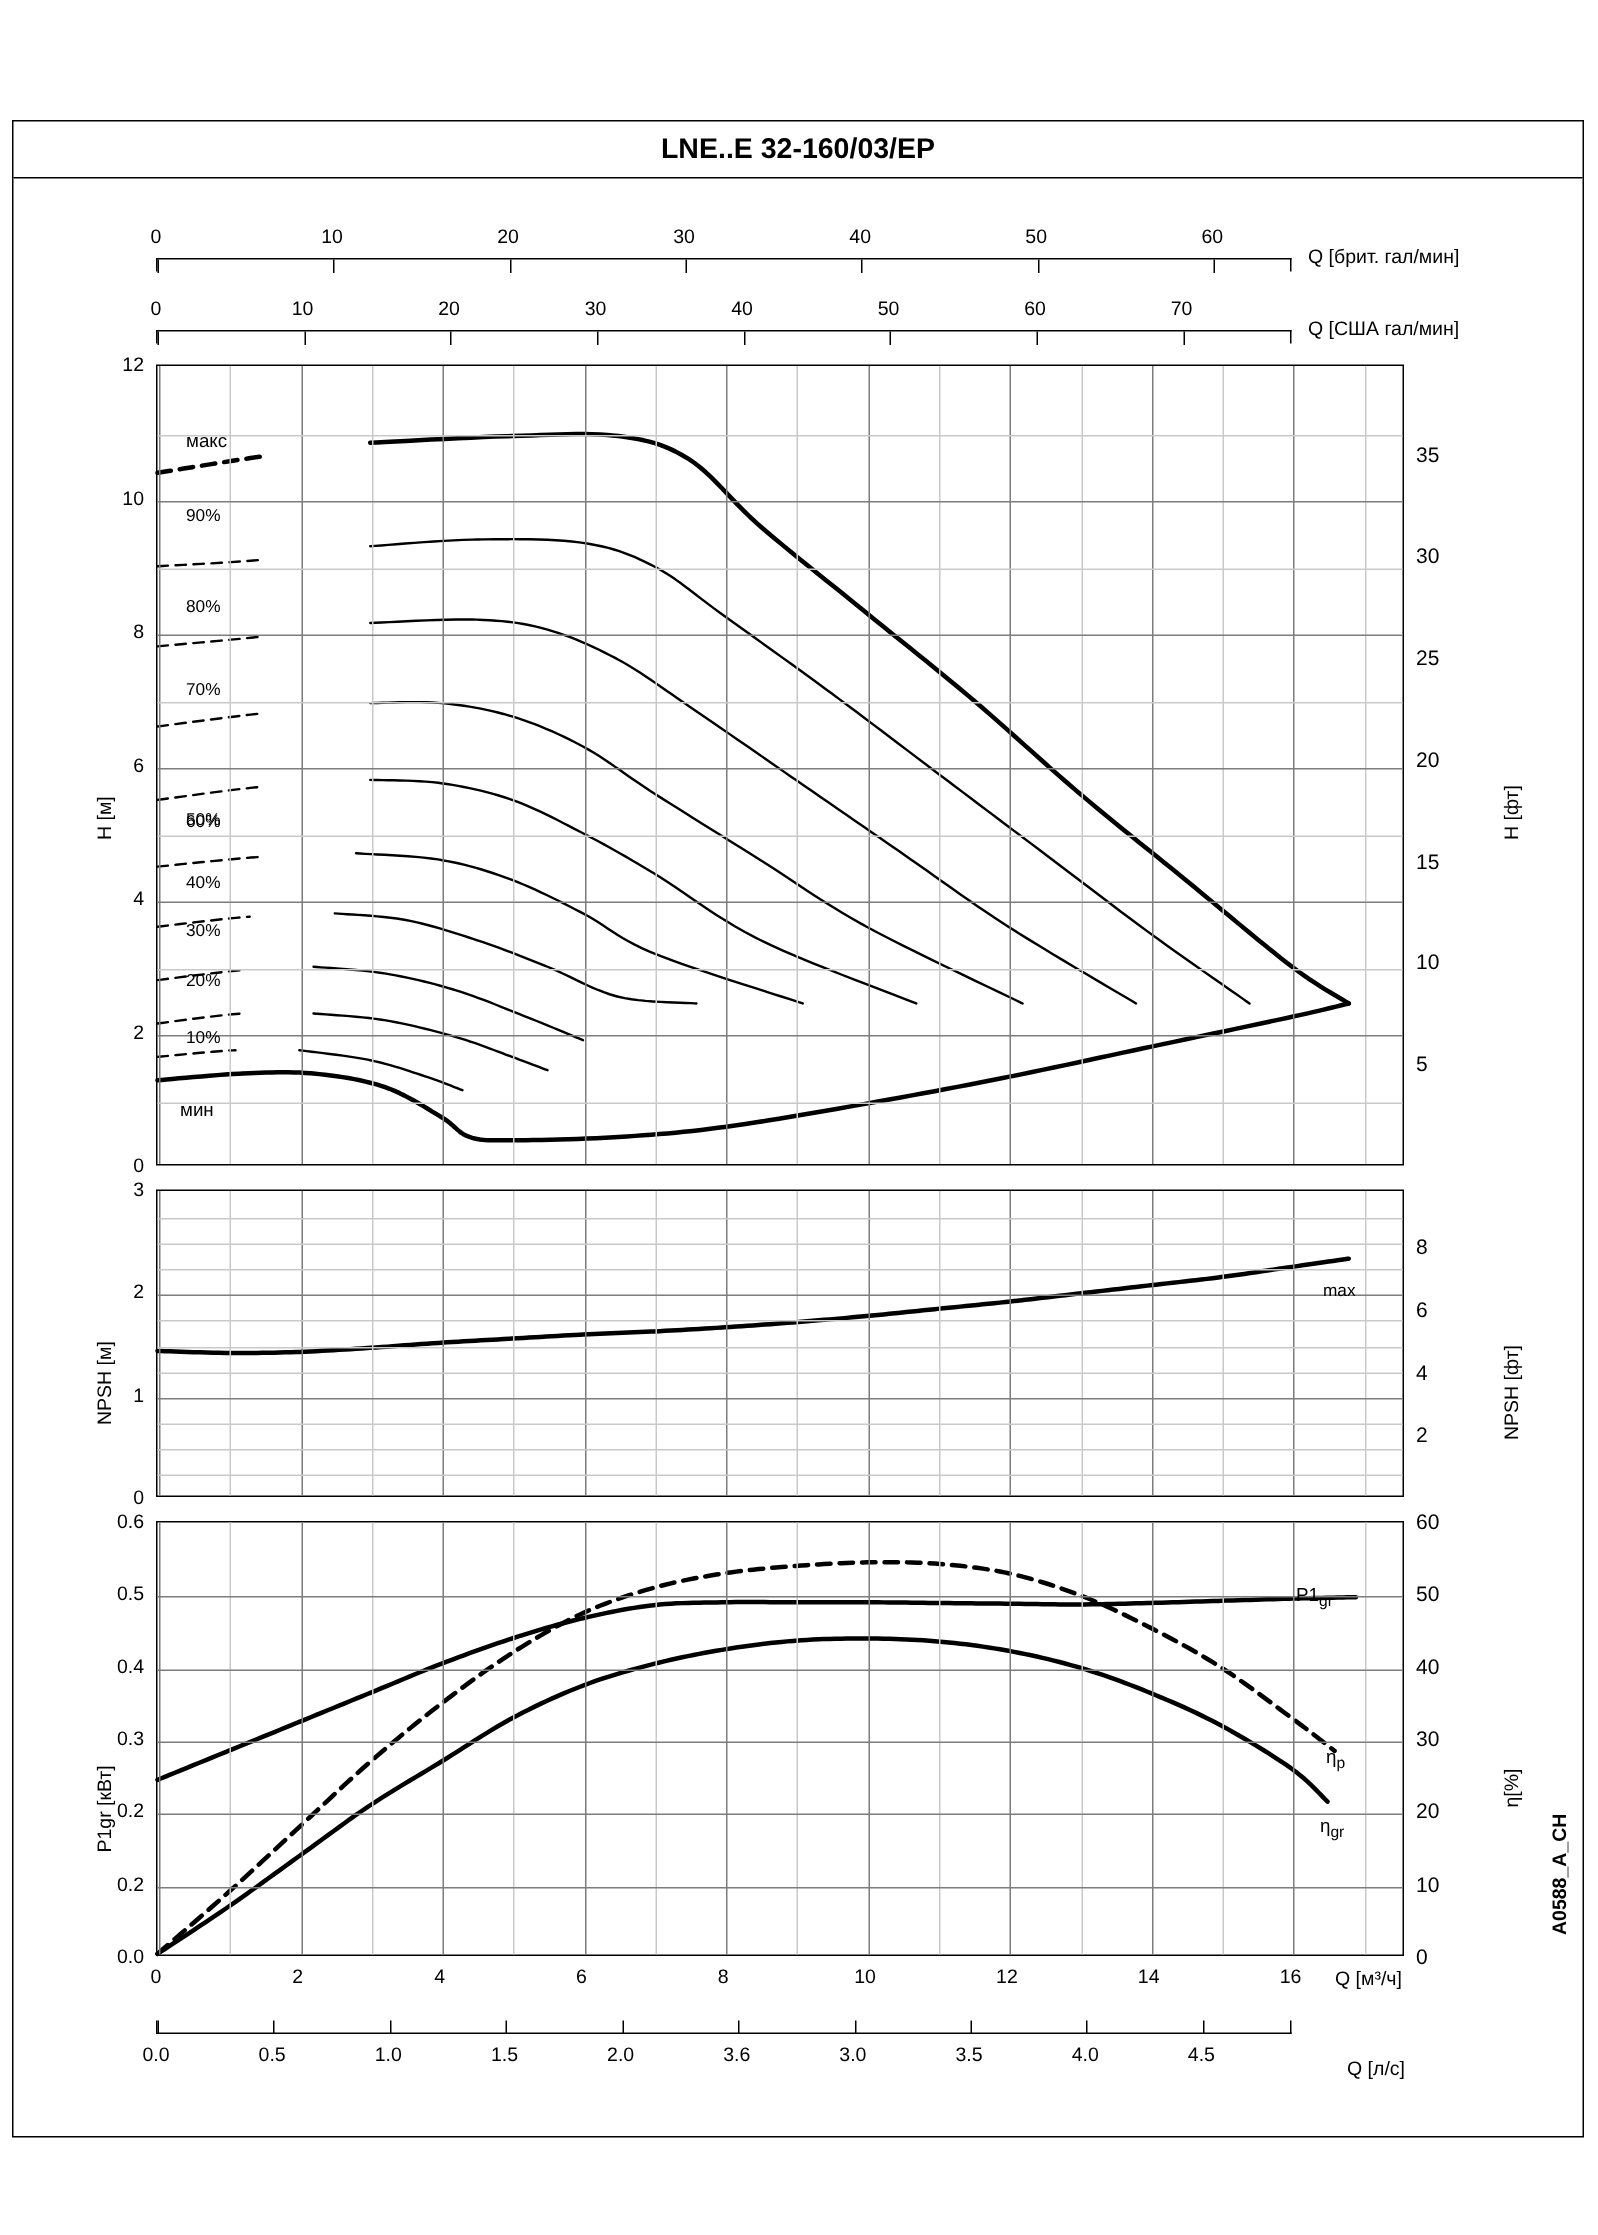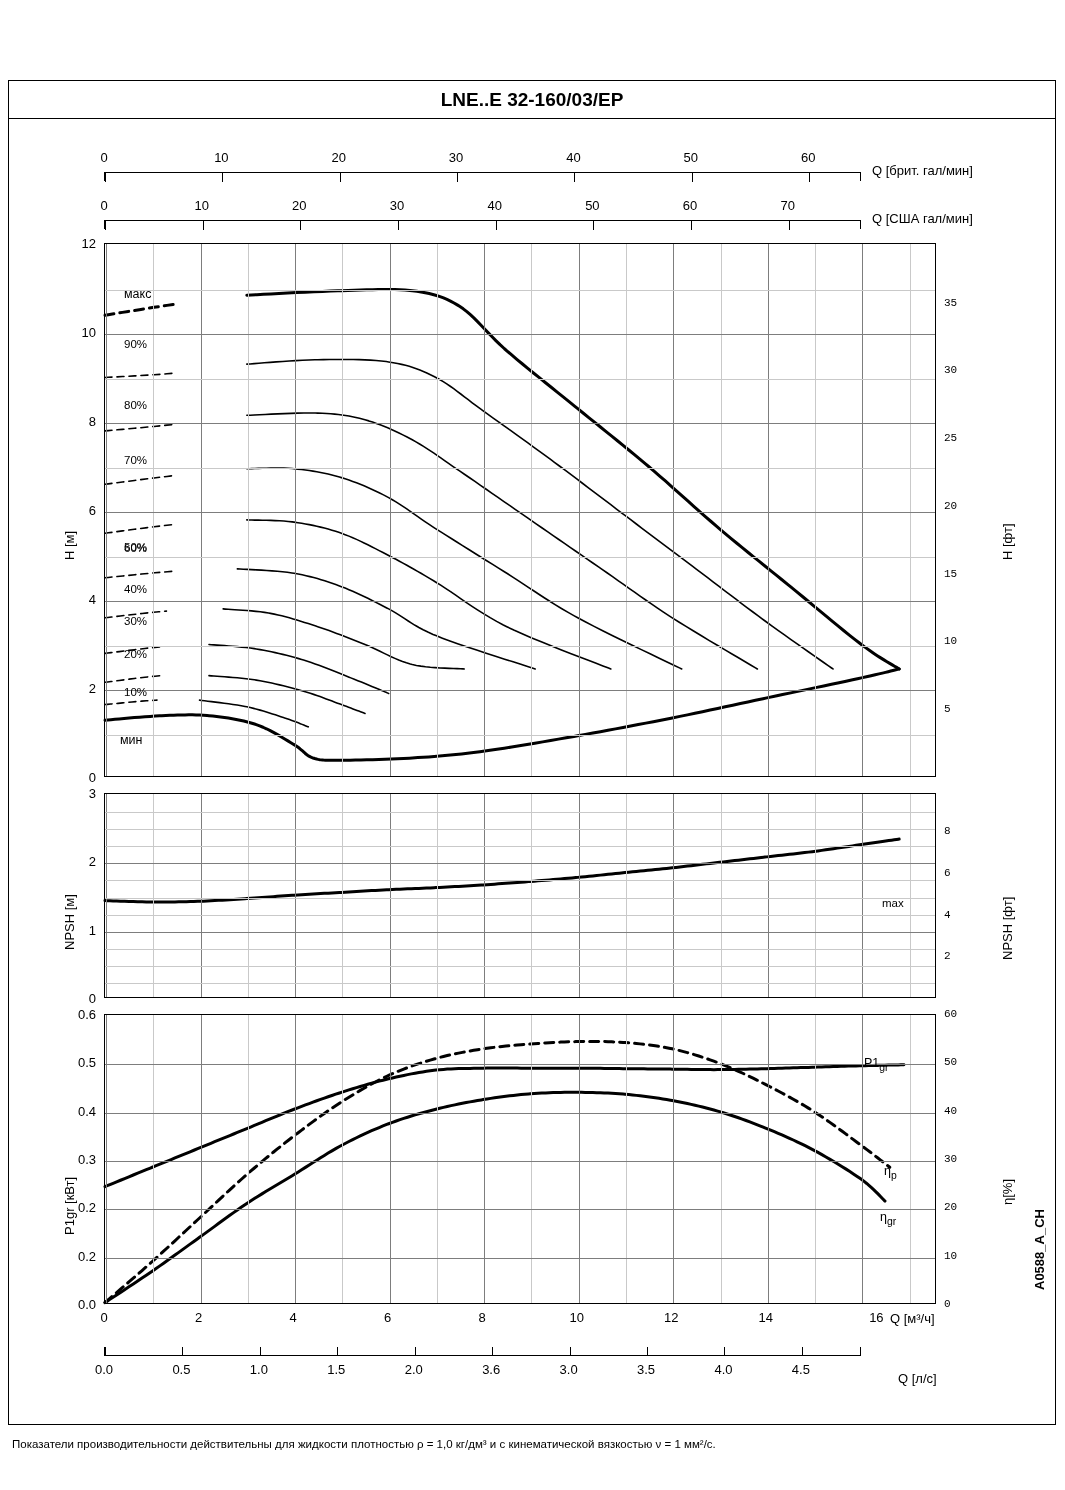--- a/index.html
+++ b/index.html
@@ -14,21 +14,21 @@
   .model-title{position:absolute;left:0;top:0;width:100%;height:38px;line-height:38px;text-align:center;font-size:19px;font-weight:bold;border-bottom:1px solid #000;box-sizing:border-box;}
 
   
   .plot{position:absolute;border:1px solid #000;box-sizing:border-box;background:#fff;}
   .grid-line{position:absolute;background:#c9c9c9;}
   .grid-line.v{width:1px;top:0;bottom:0;}
   .grid-line.h{height:1px;left:0;right:0;}
   .grid-major{background:#7d7d7d;}
   .tick-label{position:absolute;font-size:13px;transform:translateX(-50%);white-space:nowrap;}
   .tick-label-left{position:absolute;font-size:13px;transform:translate(-100%,-50%);white-space:nowrap;}
-  .tick-label-right{position:absolute;font-size:11px;transform:translate(0,-50%);white-space:nowrap;font-family:Liberation Mono, monospace;}
+  .tick-label-right{position:absolute;font-size:14px;transform:translate(0,-50%);white-space:nowrap;}
   .axis-caption{position:absolute;font-size:13px;white-space:nowrap;}
   .axis-name-v{position:absolute;font-size:13px;white-space:nowrap;transform-origin:left top;}
 
   .curve-label{position:absolute;font-size:11.5px;white-space:nowrap;}
   .curve-label.big{font-size:12.5px;}
 
   svg{position:absolute;left:0;top:0;overflow:visible;}
   .c-thin{fill:none;stroke:#000;stroke-width:1.6;}
   .c-thick{fill:none;stroke:#000;stroke-width:3;}
   .c-dash{fill:none;stroke:#000;stroke-width:1.6;stroke-dasharray:7 5;}
@@ -222,21 +222,21 @@
     </div>
   <div id="npsh-right-ticks">
       <div class="tick-label-right" style="left: 944px; top: 956.333px;">2</div>
       <div class="tick-label-right" style="left: 944px; top: 914.667px;">4</div>
       <div class="tick-label-right" style="left: 944px; top: 873px;">6</div>
       <div class="tick-label-right" style="left: 944px; top: 831.333px;">8</div>
     </div>
   <div class="axis-name-v" style="left:62px;top:950px;transform:rotate(-90deg);">NPSH [м]</div>
   <div class="axis-name-v" style="left:1000px;top:960px;transform:rotate(-90deg);">NPSH [фт]</div>
   <div id="npsh-annots">
-      <div class="curve-label" style="left: 882px; top: 855px; margin-top: 42px;">max</div>
+      <div class="curve-label" style="left: 882px; top: 855px;">max</div>
     </div>
 
   <div class="plot" id="plot-p" style="left:104px;top:1014px;width:832px;height:290px;">
     <svg id="svg-p" width="832" height="290" viewBox="0 0 832 290">
         <path d="M0.00 171.58L2.18 170.69L4.90 169.58L8.07 168.28L11.63 166.83L15.51 165.24L19.62 163.56L23.91 161.80L28.29 160.01L32.70 158.21L37.06 156.43L41.30 154.69L45.35 153.04L47.27 152.25L51.05 150.70L54.84 149.16L58.62 147.61L62.40 146.06L66.18 144.52L69.96 142.97L73.75 141.42L77.53 139.88L81.31 138.33L85.09 136.78L88.87 135.24L92.65 133.69L94.55 132.92L98.33 131.37L102.11 129.82L105.89 128.28L109.67 126.73L113.45 125.18L117.24 123.64L121.02 122.09L124.80 120.54L128.58 119.00L132.36 117.45L136.15 115.90L139.93 114.36L141.82 113.58L145.60 112.03L149.38 110.46L153.16 108.89L156.95 107.31L160.73 105.73L164.51 104.16L168.29 102.59L172.07 101.03L175.85 99.49L179.64 97.96L183.42 96.46L187.20 94.98L189.09 94.25L192.87 92.80L196.65 91.37L200.44 89.95L204.22 88.54L208.00 87.15L211.78 85.77L215.56 84.41L219.35 83.07L223.13 81.76L226.91 80.46L230.69 79.19L234.47 77.95L236.36 77.33L240.15 76.12L243.93 74.93L247.71 73.75L251.49 72.58L255.27 71.44L259.05 70.33L262.84 69.24L266.62 68.18L270.40 67.14L274.18 66.14L277.96 65.18L281.75 64.25L283.64 63.80L287.42 62.92L291.20 62.06L294.98 61.23L298.76 60.42L302.55 59.65L306.33 58.90L310.11 58.20L313.89 57.53L317.67 56.91L321.45 56.33L325.24 55.80L329.02 55.32L330.91 55.10L334.69 54.71L338.47 54.39L342.25 54.12L346.04 53.91L349.82 53.75L353.60 53.62L357.38 53.52L361.16 53.44L364.95 53.38L368.73 53.32L372.51 53.27L376.29 53.20L378.18 53.17L381.96 53.10L385.75 53.06L389.53 53.03L393.31 53.02L397.09 53.03L400.87 53.04L404.65 53.06L408.44 53.09L412.22 53.11L416.00 53.14L419.78 53.15L423.56 53.17L425.45 53.17L429.24 53.17L433.02 53.16L436.80 53.16L440.58 53.15L444.36 53.14L448.15 53.14L451.93 53.13L455.71 53.13L459.49 53.13L463.27 53.14L467.05 53.14L470.84 53.16L472.73 53.17L476.51 53.19L480.29 53.22L484.07 53.25L487.85 53.29L491.64 53.33L495.42 53.37L499.20 53.41L502.98 53.46L506.76 53.50L510.55 53.55L514.33 53.59L518.11 53.63L520.00 53.65L523.78 53.69L527.56 53.73L531.35 53.77L535.13 53.80L538.91 53.84L542.69 53.88L546.47 53.92L550.25 53.96L554.04 54.00L557.82 54.04L561.60 54.08L565.38 54.11L567.27 54.13L571.05 54.18L574.84 54.23L578.62 54.28L582.40 54.34L586.18 54.40L589.96 54.45L593.75 54.50L597.53 54.55L601.31 54.59L605.09 54.61L608.87 54.63L612.65 54.62L614.55 54.62L618.33 54.59L622.11 54.55L625.89 54.50L629.67 54.43L633.45 54.36L637.24 54.28L641.02 54.19L644.80 54.09L648.58 54.00L652.36 53.90L656.15 53.80L659.93 53.70L661.82 53.65L665.60 53.55L669.38 53.45L673.16 53.34L676.95 53.22L680.73 53.10L684.51 52.99L688.29 52.86L692.07 52.74L695.85 52.62L699.64 52.50L703.42 52.38L707.20 52.26L709.09 52.20L712.89 52.08L716.71 51.96L720.54 51.84L724.38 51.72L728.23 51.60L732.07 51.48L735.89 51.35L739.69 51.24L743.47 51.12L747.21 51.01L750.91 50.90L754.56 50.80L756.36 50.75L760.05 50.65L763.90 50.56L767.83 50.46L771.81 50.37L775.76 50.28L779.64 50.20L783.38 50.12L786.93 50.04L790.22 49.97L793.20 49.91L795.81 49.85L798.00 49.80L798.91 49.78" class="c-thick" stroke-linecap="round" stroke-linejoin="round"></path>
         <path d="M0.00 287.58L2.18 285.69L4.90 283.36L8.07 280.62L11.63 277.56L15.51 274.22L19.62 270.67L23.91 266.97L28.29 263.17L32.70 259.34L37.06 255.53L41.30 251.80L45.35 248.22L47.27 246.50L51.05 243.10L54.84 239.68L58.62 236.23L62.40 232.76L66.18 229.27L69.96 225.78L73.75 222.27L77.53 218.76L81.31 215.25L85.09 211.74L88.87 208.24L92.65 204.74L94.55 203.00L98.33 199.51L102.11 195.99L105.89 192.45L109.67 188.91L113.45 185.37L117.24 181.83L121.02 178.31L124.80 174.80L128.58 171.33L132.36 167.89L136.15 164.50L139.93 161.15L141.82 159.50L145.60 156.23L149.38 152.99L153.16 149.78L156.95 146.60L160.73 143.45L164.51 140.34L168.29 137.25L172.07 134.20L175.85 131.17L179.64 128.18L183.42 125.22L187.20 122.29L189.09 120.83L192.87 117.94L196.65 115.07L200.44 112.22L204.22 109.40L208.00 106.60L211.78 103.85L215.56 101.12L219.35 98.45L223.13 95.81L226.91 93.23L230.69 90.69L234.47 88.22L236.36 87.00L240.15 84.60L243.93 82.23L247.71 79.91L251.49 77.62L255.27 75.38L259.05 73.19L262.84 71.05L266.62 68.97L270.40 66.95L274.18 65.00L277.96 63.11L281.75 61.30L283.64 60.42L287.42 58.71L291.20 57.09L294.98 55.53L298.76 54.04L302.55 52.61L306.33 51.24L310.11 49.92L313.89 48.65L317.67 47.44L321.45 46.26L325.24 45.13L329.02 44.04L330.91 43.50L334.69 42.47L338.47 41.49L342.25 40.57L346.04 39.70L349.82 38.88L353.60 38.10L357.38 37.36L361.16 36.66L364.95 35.98L368.73 35.34L372.51 34.72L376.29 34.13L378.18 33.83L381.96 33.28L385.75 32.76L389.53 32.29L393.31 31.84L397.09 31.44L400.87 31.05L404.65 30.70L408.44 30.36L412.22 30.04L416.00 29.73L419.78 29.44L423.56 29.15L425.45 29.00L429.24 28.71L433.02 28.44L436.80 28.18L440.58 27.93L444.36 27.70L448.15 27.48L451.93 27.28L455.71 27.10L459.49 26.95L463.27 26.81L467.05 26.70L470.84 26.62L472.73 26.58L476.51 26.53L480.29 26.49L484.07 26.46L487.85 26.46L491.64 26.47L495.42 26.51L499.20 26.57L502.98 26.67L506.76 26.80L510.55 26.96L514.33 27.17L518.11 27.41L520.00 27.55L523.78 27.85L527.56 28.17L531.35 28.51L535.13 28.88L538.91 29.29L542.69 29.73L546.47 30.21L550.25 30.75L554.04 31.33L557.82 31.97L561.60 32.66L565.38 33.43L567.27 33.83L571.05 34.69L574.84 35.61L578.62 36.59L582.40 37.61L586.18 38.69L589.96 39.83L593.75 41.01L597.53 42.24L601.31 43.52L605.09 44.84L608.87 46.20L612.65 47.61L614.55 48.33L618.33 49.81L622.11 51.35L625.89 52.95L629.67 54.59L633.45 56.28L637.24 58.01L641.02 59.79L644.80 61.60L648.58 63.44L652.36 65.31L656.15 67.20L659.93 69.12L661.82 70.08L665.60 72.03L669.38 73.99L673.16 75.97L676.95 77.98L680.73 80.02L684.51 82.10L688.29 84.21L692.07 86.36L695.85 88.56L699.64 90.81L703.42 93.11L707.20 95.47L709.09 96.67L712.93 99.16L716.86 101.80L720.85 104.55L724.88 107.38L728.91 110.26L732.91 113.16L736.87 116.05L740.74 118.91L744.50 121.70L748.12 124.39L751.57 126.96L754.82 129.36L756.36 130.50L759.36 132.71L762.27 134.90L765.10 137.03L767.83 139.11L770.43 141.11L772.90 143.03L775.23 144.84L777.39 146.52L779.38 148.08L781.17 149.49L782.76 150.73L784.13 151.79L784.73 152.25" class="c-dash-thick" stroke-linecap="round" stroke-linejoin="round"></path>
         <path d="M0.00 287.58L2.18 286.14L4.90 284.36L8.07 282.27L11.63 279.94L15.51 277.39L19.62 274.69L23.91 271.86L28.29 268.96L32.70 266.03L37.06 263.11L41.30 260.25L45.35 257.49L47.27 256.17L51.05 253.54L54.84 250.89L58.62 248.21L62.40 245.52L66.18 242.81L69.96 240.08L73.75 237.35L77.53 234.61L81.31 231.87L85.09 229.14L88.87 226.41L92.65 223.69L94.55 222.33L98.33 219.61L102.11 216.87L105.89 214.11L109.67 211.34L113.45 208.57L117.24 205.80L121.02 203.05L124.80 200.32L128.58 197.62L132.36 194.96L136.15 192.34L139.93 189.76L141.82 188.50L145.60 186.02L149.38 183.59L153.16 181.20L156.95 178.86L160.73 176.55L164.51 174.27L168.29 172.00L172.07 169.74L175.85 167.48L179.64 165.22L183.42 162.95L187.20 160.66L189.09 159.50L192.87 157.16L196.65 154.78L200.44 152.38L204.22 149.97L208.00 147.55L211.78 145.15L215.56 142.76L219.35 140.41L223.13 138.09L226.91 135.84L230.69 133.64L234.47 131.53L236.36 130.50L240.15 128.49L243.93 126.53L247.71 124.62L251.49 122.75L255.27 120.93L259.05 119.16L262.84 117.43L266.62 115.74L270.40 114.11L274.18 112.52L277.96 110.98L281.75 109.48L283.64 108.75L287.42 107.33L291.20 105.97L294.98 104.66L298.76 103.41L302.55 102.20L306.33 101.03L310.11 99.90L313.89 98.81L317.67 97.75L321.45 96.72L325.24 95.72L329.02 94.74L330.91 94.25L334.69 93.30L338.47 92.39L342.25 91.51L346.04 90.66L349.82 89.85L353.60 89.06L357.38 88.31L361.16 87.58L364.95 86.87L368.73 86.19L372.51 85.53L376.29 84.90L378.18 84.58L381.96 83.98L385.75 83.39L389.53 82.83L393.31 82.29L397.09 81.78L400.87 81.29L404.65 80.83L408.44 80.39L412.22 79.98L416.00 79.60L419.78 79.25L423.56 78.93L425.45 78.78L429.24 78.51L433.02 78.27L436.80 78.06L440.58 77.88L444.36 77.73L448.15 77.60L451.93 77.50L455.71 77.43L459.49 77.37L463.27 77.34L467.05 77.32L470.84 77.33L472.73 77.33L476.51 77.36L480.29 77.40L484.07 77.47L487.85 77.55L491.64 77.65L495.42 77.78L499.20 77.93L502.98 78.11L506.76 78.31L510.55 78.55L514.33 78.81L518.11 79.11L520.00 79.27L523.78 79.61L527.56 79.97L531.35 80.37L535.13 80.79L538.91 81.23L542.69 81.71L546.47 82.22L550.25 82.75L554.04 83.32L557.82 83.91L561.60 84.54L565.38 85.21L567.27 85.55L571.05 86.26L574.84 86.99L578.62 87.76L582.40 88.55L586.18 89.37L589.96 90.22L593.75 91.11L597.53 92.04L601.31 93.00L605.09 93.99L608.87 95.03L612.65 96.11L614.55 96.67L618.33 97.81L622.11 98.99L625.89 100.22L629.67 101.48L633.45 102.78L637.24 104.12L641.02 105.49L644.80 106.90L648.58 108.33L652.36 109.80L656.15 111.29L659.93 112.81L661.82 113.58L665.60 115.14L669.38 116.71L673.16 118.31L676.95 119.93L680.73 121.59L684.51 123.28L688.29 125.00L692.07 126.77L695.85 128.58L699.64 130.44L703.42 132.36L707.20 134.33L709.09 135.33L712.94 137.43L716.91 139.64L720.95 141.95L725.04 144.33L729.13 146.76L733.20 149.22L737.19 151.68L741.09 154.13L744.84 156.53L748.42 158.88L751.79 161.14L754.91 163.30L756.36 164.33L759.12 166.38L761.73 168.46L764.19 170.53L766.50 172.59L768.65 174.60L770.66 176.55L772.51 178.41L774.21 180.16L775.76 181.78L777.16 183.24L778.41 184.53L779.51 185.62L780.00 186.08" class="c-thick" stroke-linecap="round" stroke-linejoin="round"></path>
       </svg>
   <div class="grid-line v grid-major" style="left: 0.5px;"></div>
       <div class="grid-line v" style="left: 47.5px;"></div>
@@ -290,21 +290,21 @@
 
   <div id="q-m3h-ticks">
       <div class="tick-label" style="left: 104px; top: 1310px;">0</div>
       <div class="tick-label" style="left: 198.545px; top: 1310px;">2</div>
       <div class="tick-label" style="left: 293.091px; top: 1310px;">4</div>
       <div class="tick-label" style="left: 387.636px; top: 1310px;">6</div>
       <div class="tick-label" style="left: 482.182px; top: 1310px;">8</div>
       <div class="tick-label" style="left: 576.727px; top: 1310px;">10</div>
       <div class="tick-label" style="left: 671.273px; top: 1310px;">12</div>
       <div class="tick-label" style="left: 765.818px; top: 1310px;">14</div>
-      <div class="tick-label" style="left: 860.364px; top: 1310px; margin-left: 16px;">16</div>
+      <div class="tick-label" style="left: 860.364px; top: 1310px;">16</div>
     </div>
   <div class="axis-caption" style="left:890px;top:1311px;">Q [м³/ч]</div>
 
   <div class="scale-bar" id="ls-bar" style="left:104px;top:1347px;width:757px;border-bottom:1px solid #000;border-top:none;">
       <div class="tickm" style="left: 0px; top: 0px;"></div>
       <div class="tickm" style="left: 77.4345px; top: 0px;"></div>
       <div class="tickm" style="left: 154.869px; top: 0px;"></div>
       <div class="tickm" style="left: 232.304px; top: 0px;"></div>
       <div class="tickm" style="left: 309.738px; top: 0px;"></div>
       <div class="tickm" style="left: 387.173px; top: 0px;"></div>
@@ -322,14 +322,13 @@
       <div class="tick-label" style="left: 491.173px; top: 1362px;">3.6</div>
       <div class="tick-label" style="left: 568.607px; top: 1362px;">3.0</div>
       <div class="tick-label" style="left: 646.042px; top: 1362px;">3.5</div>
       <div class="tick-label" style="left: 723.476px; top: 1362px;">4.0</div>
       <div class="tick-label" style="left: 800.911px; top: 1362px;">4.5</div>
     </div>
   <div class="axis-caption" style="left:898px;top:1371px;">Q [л/с]</div>
 
   <div class="sidecode" style="left:1032px;top:1290px;">A0588_A_CH</div>
 
-  <div class="footnote">Показатели производительности действительны для жидкости плотностью ρ = 1,0 кг/дм³  и с кинематической вязкостью ν = 1 мм²/с.</div>
 </div>
 
 </body></html>

